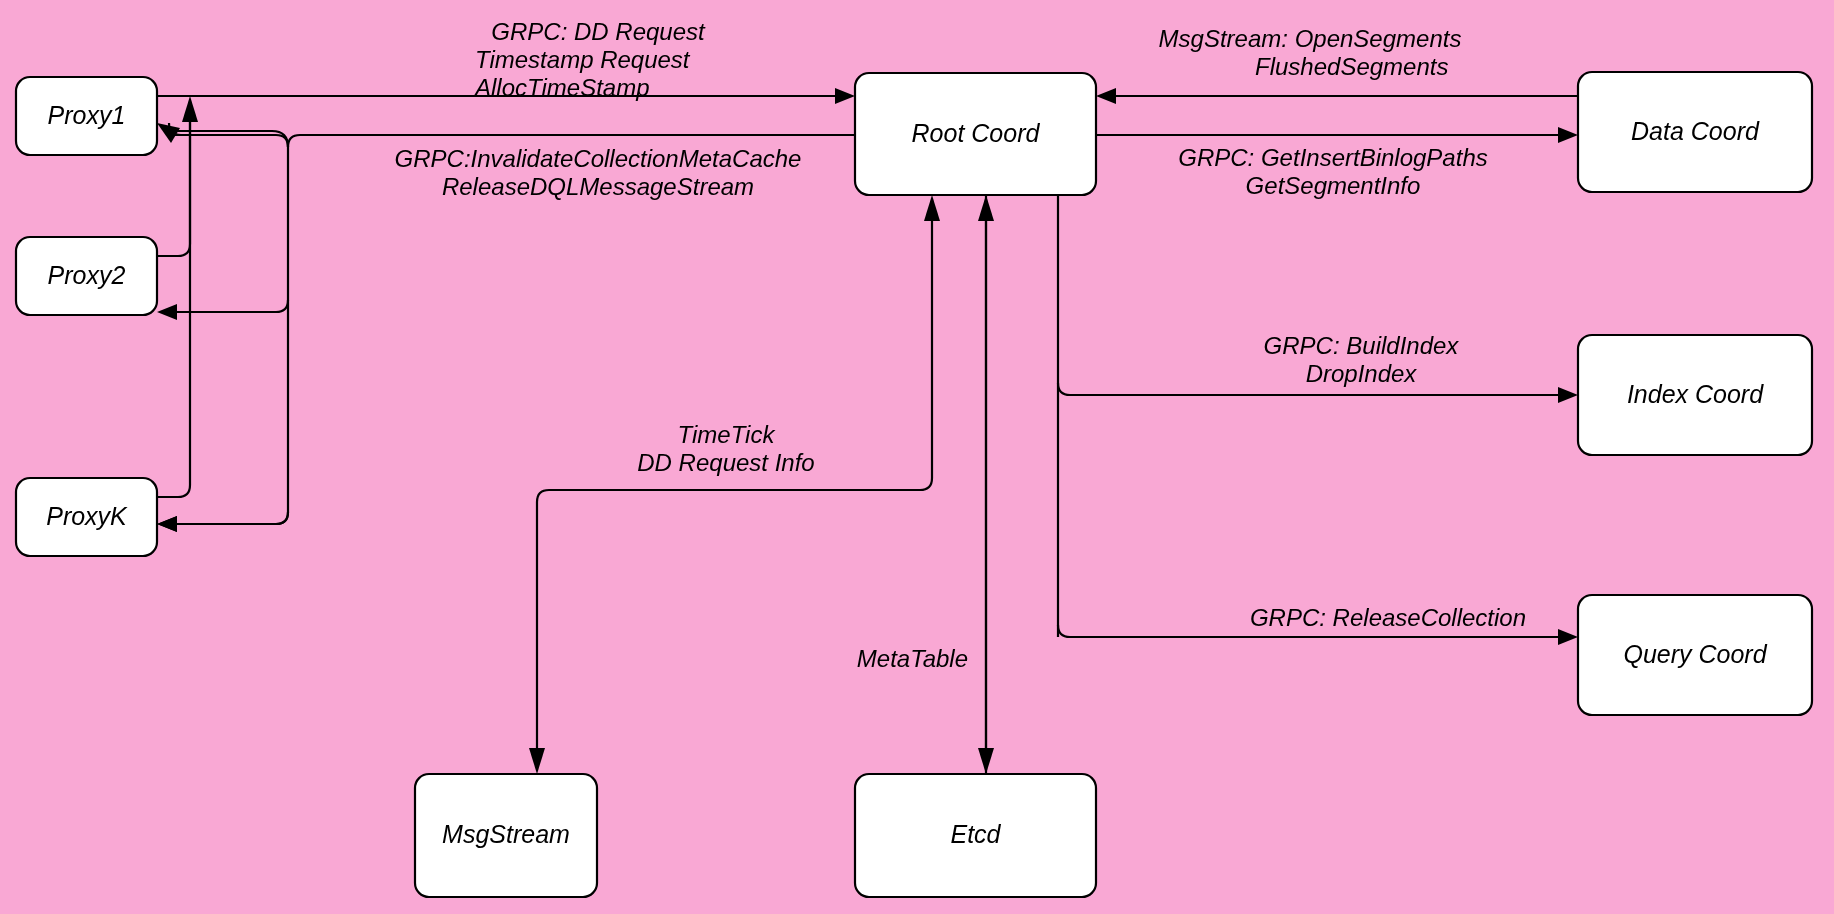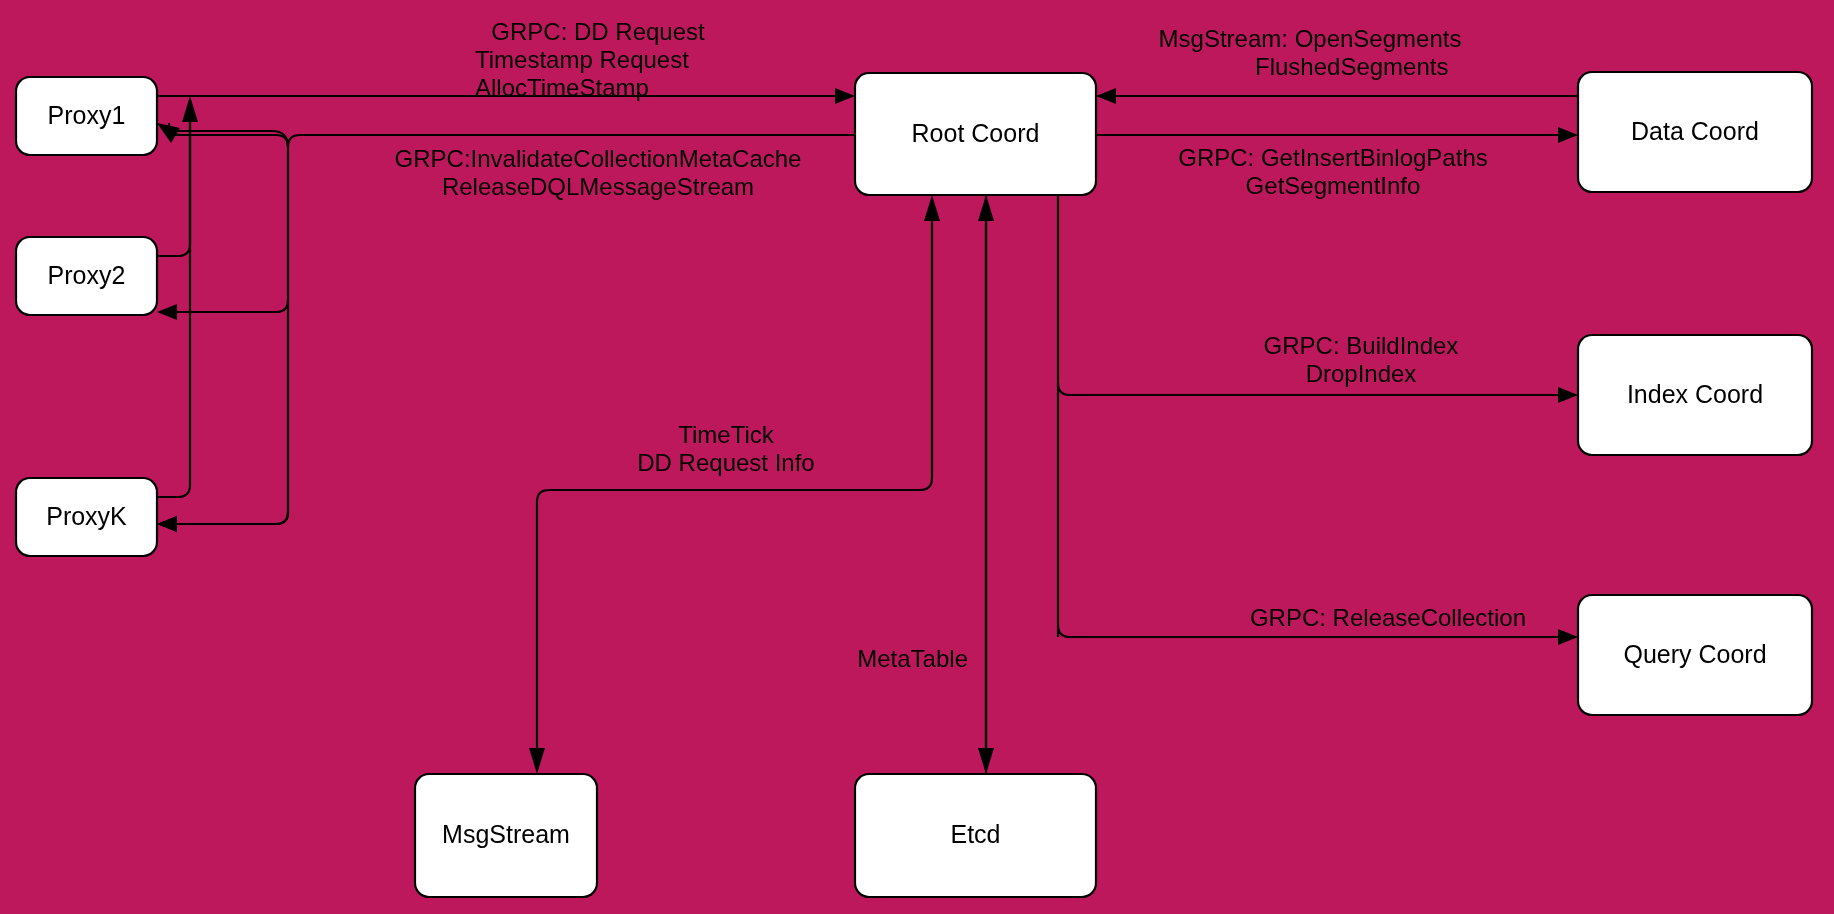--- a/index.html
+++ b/index.html
@@ -11,21 +11,22 @@
   body {
     font-family: "Liberation Sans", sans-serif;
     width: 1834px;
     height: 914px;
     overflow: hidden;
   }
   #diagram-root {
     position: relative;
     width: 1834px;
     height: 914px;
-    background: #be185d;
+    background: #f9a8d4;
+    font-style: italic;
   }
   svg#diagram-svg {
     display: block;
     width: 1834px;
     height: 914px;
   }
   .node-box {
     fill: #ffffff;
     stroke: #000000;
     stroke-width: 2.2;

